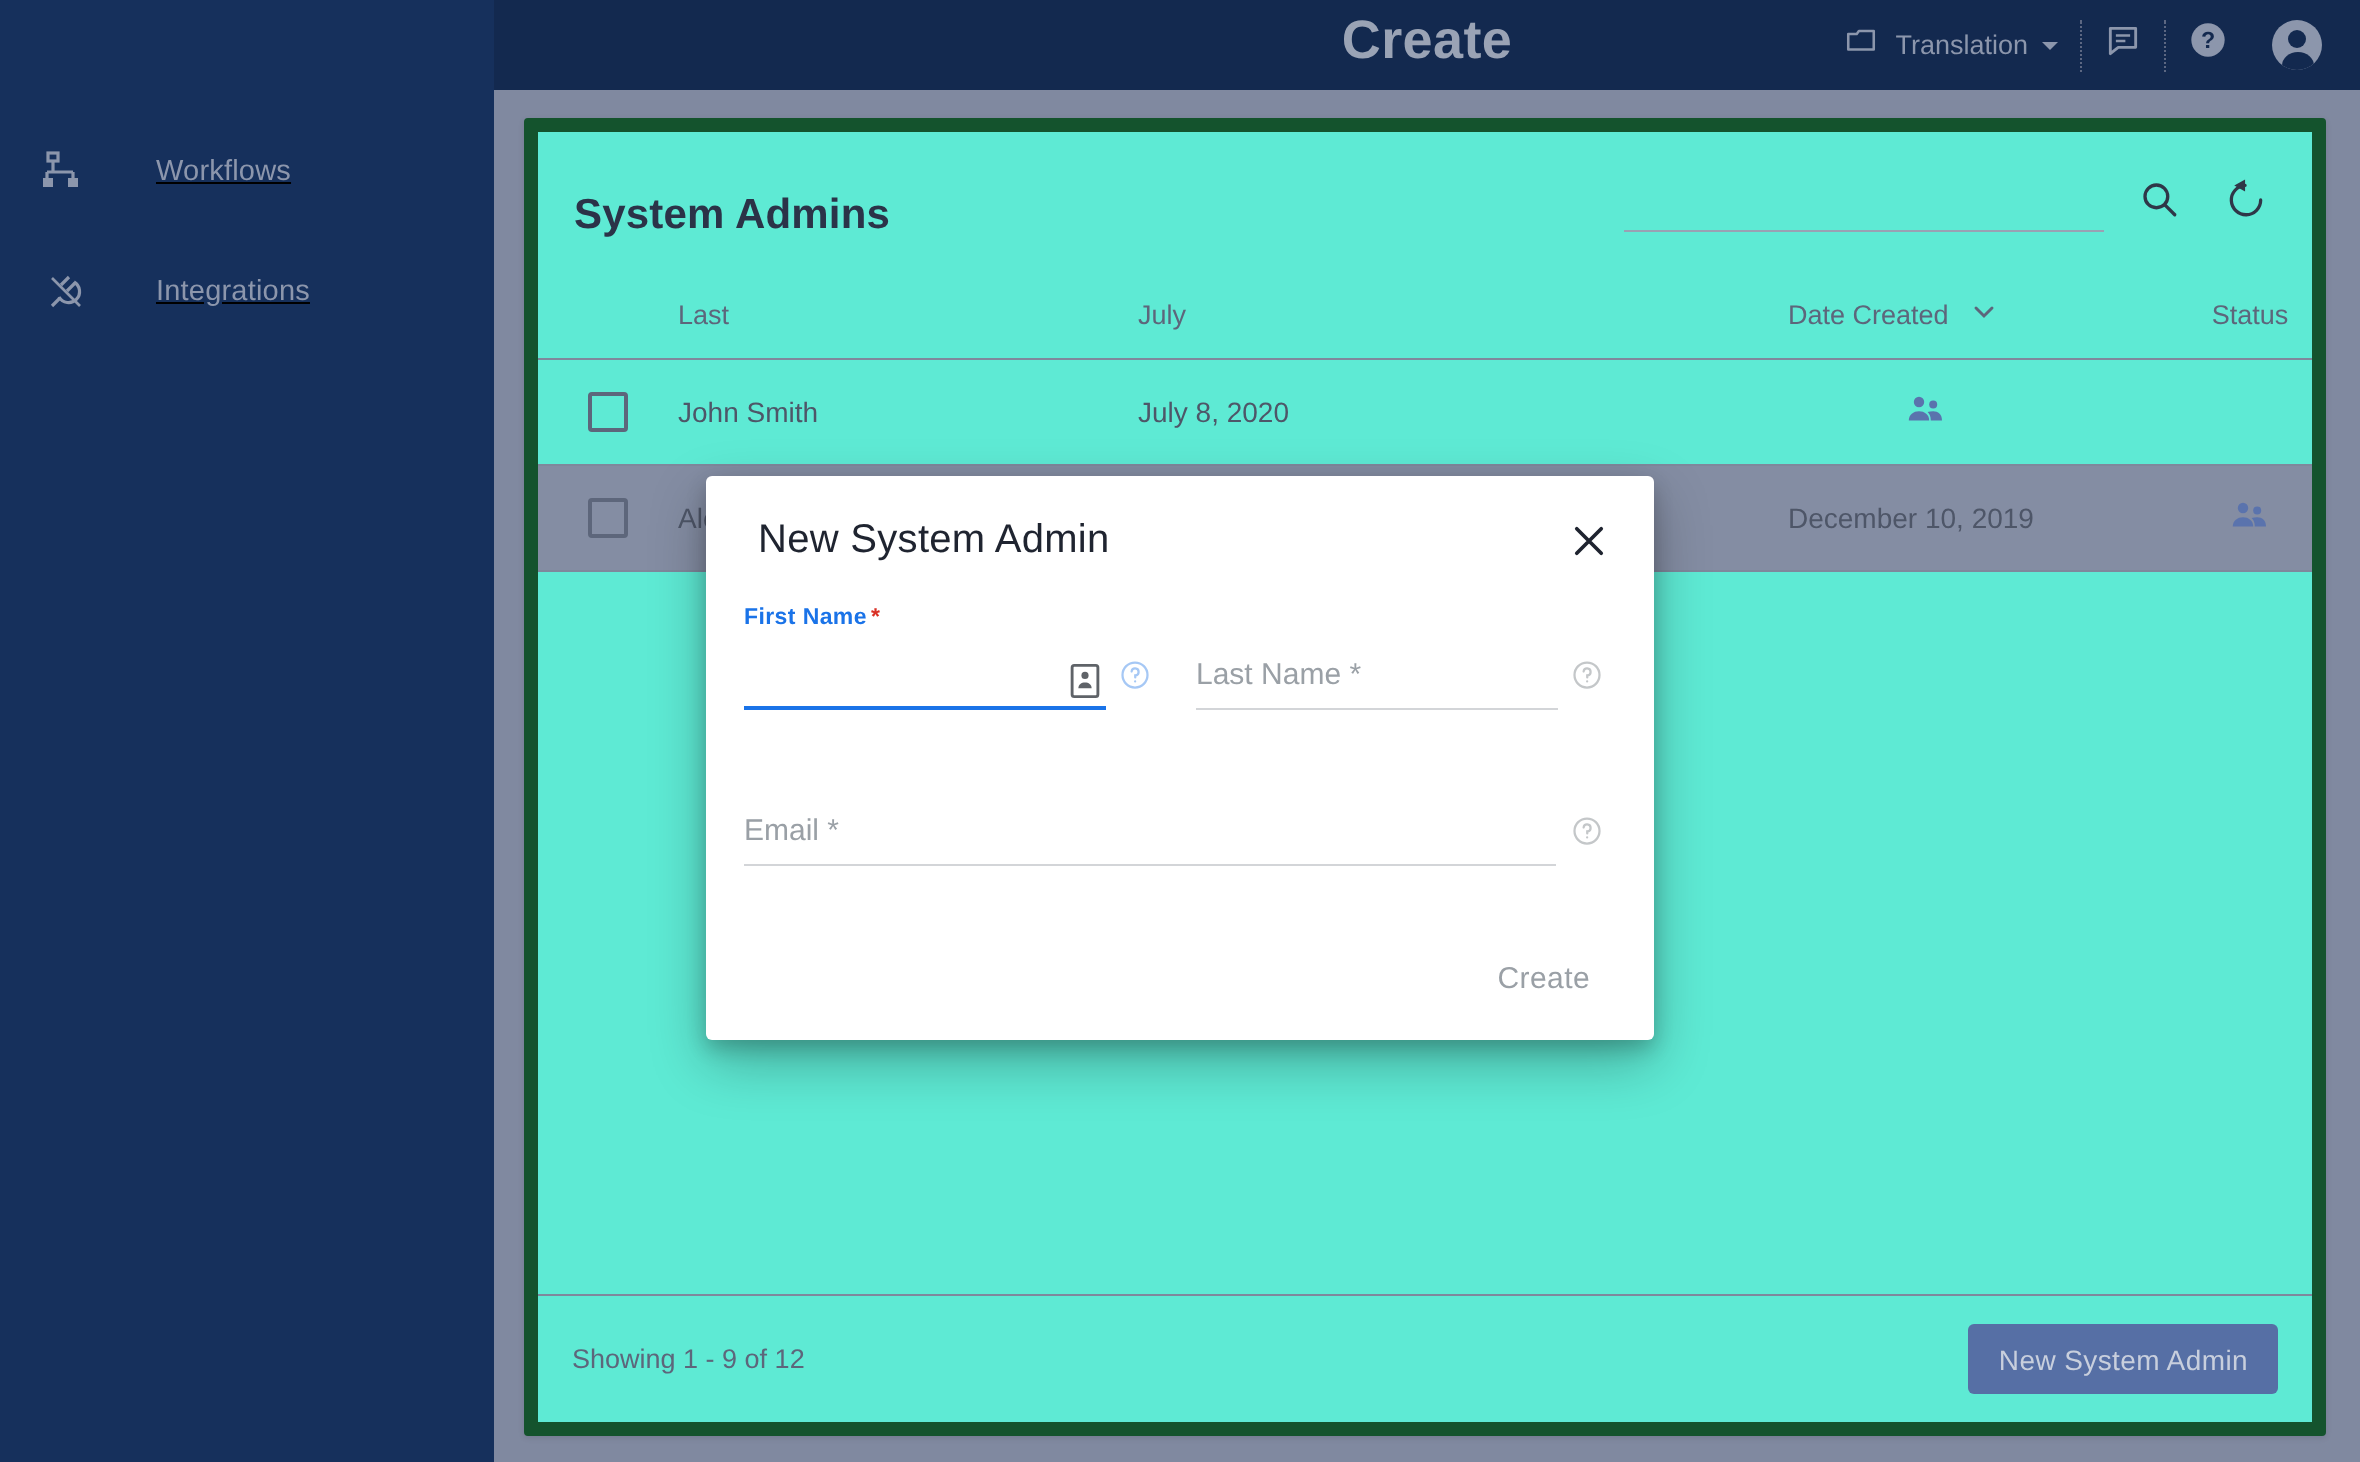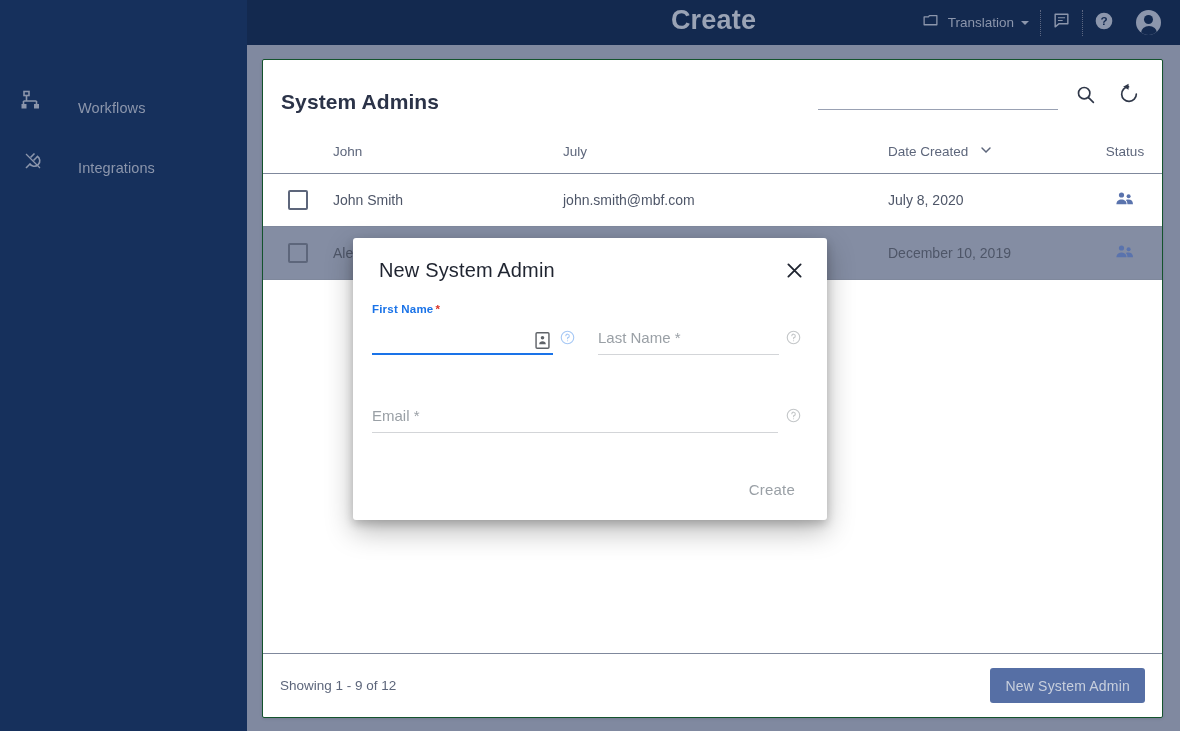--- a/index.html
+++ b/index.html
@@ -23,24 +23,25 @@
   .sidebar {
     position: absolute;
     left: 0; top: 0;
     width: 247px; height: 731px;
     background: #16305c;
     z-index: 5;
   }
   .sidebar-items { padding-top: 56px; }
   .sidebar-item {
     display: flex;
-    align-items: flex-end;
+    align-items: center;
     height: 60px;
     padding-left: 18px;
     cursor: pointer;
+    text-decoration: underline;
   }
   .sidebar-icon {
     width: 30px; height: 30px;
     display: flex; align-items: center; justify-content: center;
     flex: 0 0 30px;
   }
   .sidebar-icon svg { display: block; }
   .sidebar-label {
     margin-left: 30px;
     font-size: 14.5px;
@@ -126,22 +127,22 @@
     position: absolute;
     left: 247px; top: 45px;
     width: 933px; height: 686px;
     background: #8089a0;
     padding: 14px 17px 0 15px;
   }
   .card {
     position: relative;
     width: 901px;
     height: 659px;
-    background: #ffffff;
-    border: 1px solid #14532d;
+    background: #5eead4;
+    border: 7px solid #14532d;
     border-radius: 2px;
     box-shadow: 0 1px 3px rgba(0,0,0,0.10);
   }
 
   .card-head {
     position: relative;
     height: 70px;
   }
   .card-title {
     position: absolute;
@@ -453,41 +454,40 @@
               <path d="M11.5 0.8 L11.5 7.3 L5.6 4.05 Z" fill="#2f3748" stroke="none"></path>
             </svg>
           </span>
         </div>
       </div>
 
       <div class="table">
 
         <div class="thead">
           <div class="c-check"></div>
-          <div class="c-user">John</div>
+          <div class="c-user">Last</div>
           <div class="c-email">July</div>
           <div class="c-date">
             <span class="th-date">
               <span>Date Created</span>
               <span>
                 <svg width="16" height="16" viewBox="0 0 24 24" fill="none" stroke="#5d667b" stroke-width="2.2" stroke-linecap="round">
                   <path d="M6 9 L12 15 L18 9"></path>
                 </svg>
               </span>
             </span>
           </div>
           <div class="c-status">Status</div>
         </div>
 
         <div class="trow">
           <div class="c-check">
             <span class="checkbox"></span>
           </div>
           <div class="c-user">John Smith</div>
-          <div class="c-email">john.smith@mbf.com</div>
           <div class="c-date">July 8, 2020</div>
           <div class="c-status">
             <span class="people-ico">
               <svg width="24" height="24" viewBox="0 0 24 24" fill="#5a73ad">
                 <circle cx="8.5" cy="8" r="2.6"></circle>
                 <circle cx="15.6" cy="9.3" r="2"></circle>
                 <path d="M3.4 17.2 c0 -2.9 2.3 -4.6 5.1 -4.6 c2.8 0 5.1 1.7 5.1 4.6 Z"></path>
                 <path d="M14.4 17.2 c0 -2.1 -0.7 -3.4 -1.6 -4.2 c0.8 -0.3 1.8 -0.4 2.8 -0.4 c2.4 0 4.4 1.4 4.4 4.6 Z"></path>
               </svg>
             </span>

